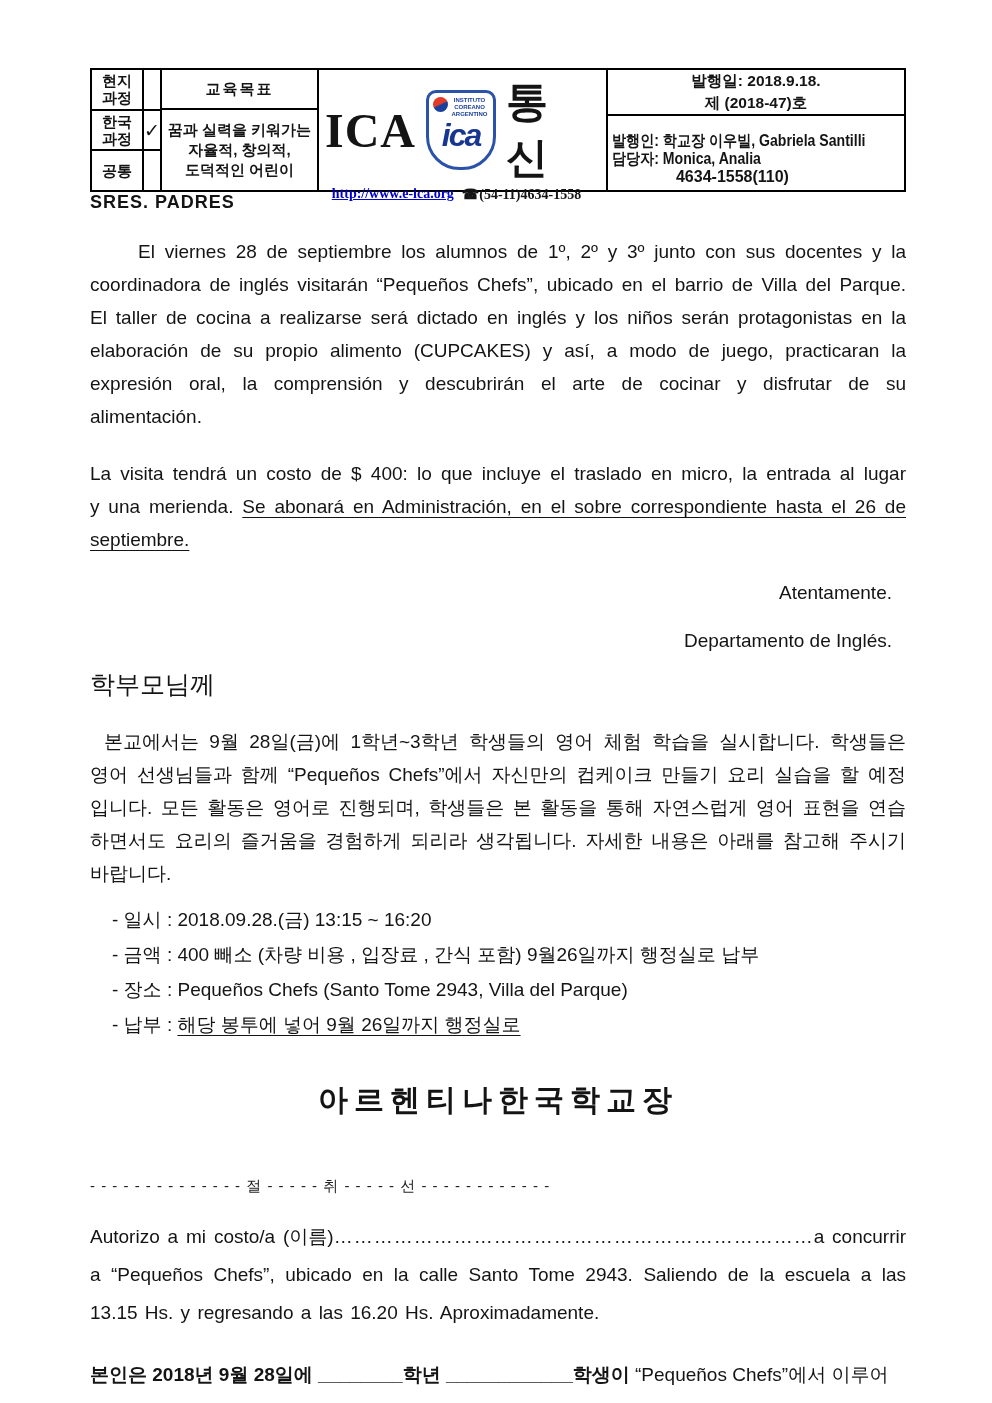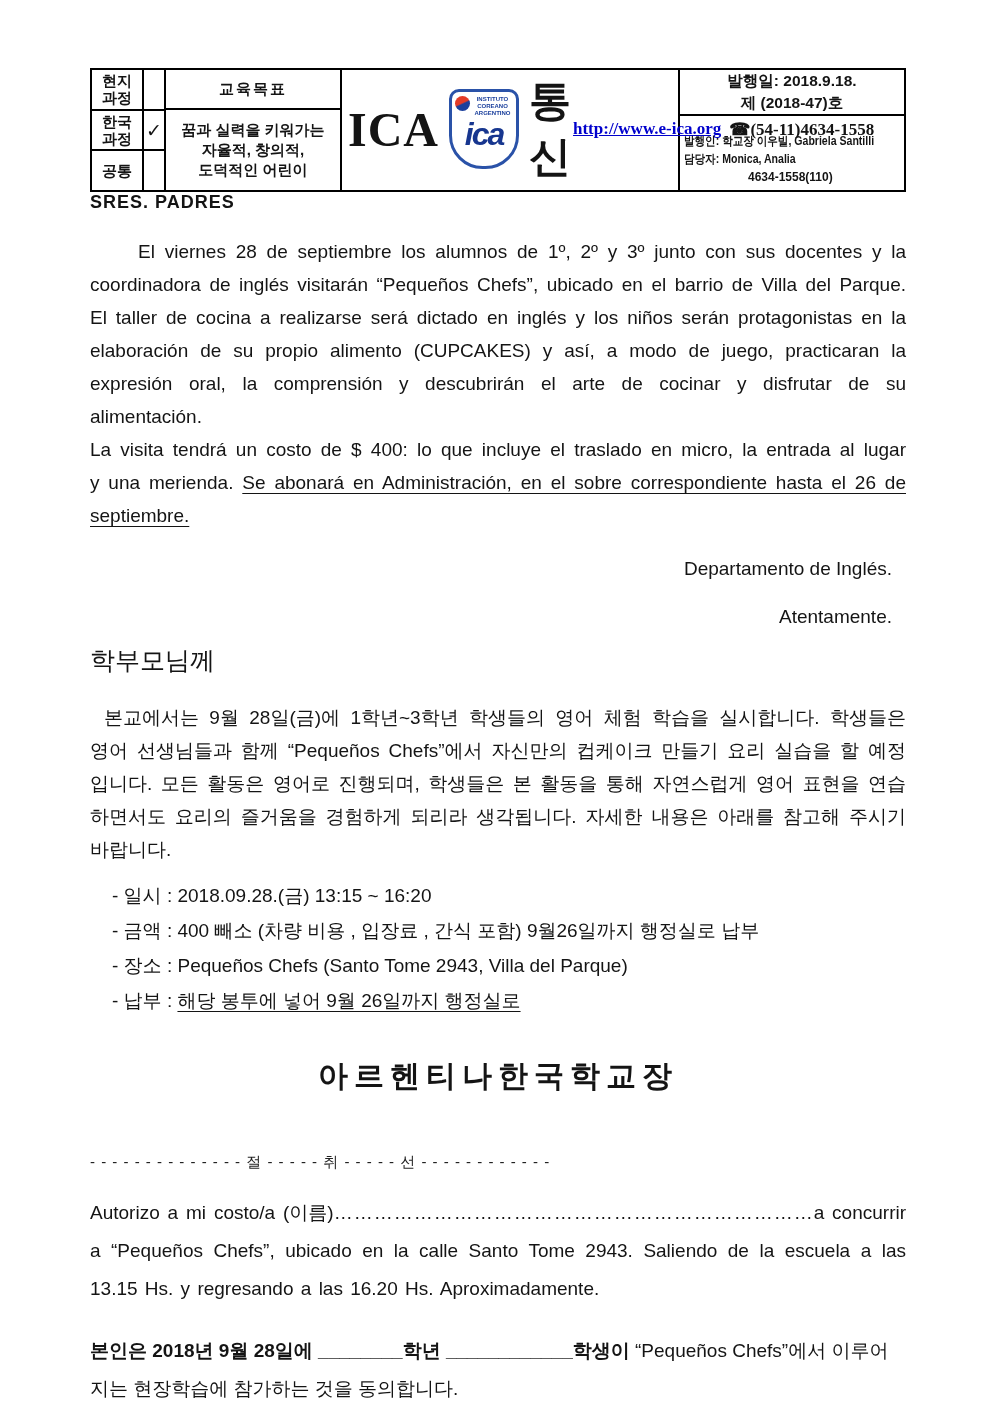--- a/index.html
+++ b/index.html
@@ -17,49 +17,49 @@
   .hdr-left .row { flex:1; display:flex; border-bottom:2px solid #000; }
   .hdr-left .row:last-child { border-bottom:none;border-radius:14px; }
   .lbl-cell { width:52px; border-right:2px solid #000; display:flex; flex-direction:column;
               align-items:center; justify-content:center; font-weight:bold; font-size:15px; line-height:17px; }
   .chk-cell { flex:1; display:flex; align-items:center; justify-content:center; font-size:19px; font-weight:bold; }
   .hdr-goal { width:186px; border-right:2px solid #000; display:flex; flex-direction:column; }
   .goal-title { height:40px; border-bottom:2px solid #000; display:flex; align-items:center;
                 justify-content:center; font-weight:bold; font-size:15px; letter-spacing:2px; }
   .goal-motto { flex:1; display:flex; flex-direction:column; align-items:center; justify-content:center;
                 font-size:15px; font-weight:bold; line-height:20px; }
-  .hdr-center { width:338px; border-right:2px solid #000; display:flex; flex-direction:row;
+  .hdr-center { width:338px; border-right:2px solid #000; display:flex; flex-direction:column;
                 align-items:center; padding:4px 18px 6px 6px; }
   .banner { display:flex; align-items:center; justify-content:center; gap:10px; flex:1; }
   .ica-word { font-family:"Liberation Serif","DejaVu Serif",serif; font-weight:bold; font-size:48px; letter-spacing:1px; }
   .tongsin { font-weight:bold; font-size:42px; letter-spacing:2px; }
   .logo-shield { width:70px; height:80px; border:3px solid #2a52a8; background:#fff;
                  border-radius:10px 10px 48% 48% / 10px 10px 42% 42%;
                  position:relative; overflow:hidden; flex-shrink:0; }
   .logo-top { display:flex; align-items:flex-start; justify-content:center; gap:2px; padding-top:4px; }
   .taegeuk { width:15px; height:15px; border-radius:50%; flex-shrink:0;
              background:linear-gradient(155deg,#e23b28 46%,#1a3f9c 54%); }
   .logo-org { font-size:6px; font-weight:bold; color:#1a3f9c; width:40px; line-height:7px; text-align:center; }
   .logo-ica { text-align:center; font-weight:bold; font-style:italic; font-size:32px; color:#17368f;
               line-height:30px; margin-top:2px; letter-spacing:-2px; }
-  .url-row { display:flex; align-items:center; gap:8px; white-space:nowrap;
-             font-family:"Liberation Serif","DejaVu Serif",serif; font-weight:bold; font-size:17px; }
+  .url-row { display:flex; align-items:flex-start; gap:8px; white-space:nowrap;
+             font-family:"Liberation Serif","DejaVu Serif",serif; font-weight:bold; font-size:14px; }
   .url-link { color:#0000cc; text-decoration:underline; cursor:pointer; }
   .hdr-right { flex:1; display:flex; flex-direction:column; }
   .issue-cell { height:56px; border-bottom:2px solid #000; display:flex; flex-direction:column;
                 align-items:center; justify-content:center; font-weight:bold; font-size:15.5px; line-height:22px; }
-  .staff-cell { flex:1; padding:16px 4px; font-weight:bold; font-size:12px; line-height:18px; white-space:nowrap; }
+  .staff-cell { flex:1; padding:16px 4px; font-weight:bold; font-size:16px; line-height:18px; white-space:nowrap; }
   .squeeze { display:inline-block; transform:scaleX(0.88); transform-origin:left center; }
   .staff-phone { padding-left:64px; }
 
   
   .sres { font-size:18px; letter-spacing:1px; font-weight:bold; }
   p.just { text-align:justify; font-size:19px; line-height:33px; word-spacing:3px; }
   .p1 { margin-top:22px; text-indent:48px; }
-  .p2 { }
+  .p2 { margin-top:24px; }
   .und { text-decoration:underline; text-underline-offset:4px; }
   .right-line { text-align:right; font-size:19px; margin-top:26px; padding-right:14px; }
   .kr-salute { margin-top:16px; font-size:25px; }
   .kr-para { margin-top:24px; text-indent:14px; }
   .kr-list { list-style:none; margin-top:12px; font-size:19px; line-height:35px; padding-left:22px; }
   .principal { margin-top:38px; text-align:center; font-size:30px; font-weight:bold; letter-spacing:6px; }
   .cutline { margin-top:56px; font-size:15px; white-space:nowrap; letter-spacing:1px; color:#222; }
   .auth { margin-top:22px; font-size:19px; line-height:38px; text-align:justify; word-spacing:2px; }
   .dots { letter-spacing:1px; }
   .consent { margin-top:24px; font-size:19px; line-height:38px; }
@@ -141,22 +141,22 @@
         </div>
       </div>
     </div>
 
     <div class="sres">SRES. PADRES</div>
 
     <p class="just p1">El viernes 28 de septiembre los alumnos de 1º, 2º y 3º junto con sus docentes y la coordinadora de inglés visitarán “Pequeños Chefs”, ubicado en el barrio de Villa del Parque. El taller de cocina a realizarse será dictado en inglés y los niños serán protagonistas en la elaboración de su propio alimento (CUPCAKES) y así, a modo de juego, practicaran la expresión oral, la comprensión y descubrirán el arte de cocinar y disfrutar de su alimentación.</p>
 
     <p class="just p2"><span>La visita tendrá un costo de $ 400: lo que incluye el traslado en micro, la entrada al lugar y una merienda. </span><span class="und">Se abonará en Administración, en el sobre correspondiente hasta el 26 de septiembre.</span></p>
 
+    <div class="right-line">Atentamente.</div>
     <div class="right-line">Departamento de Inglés.</div>
-    <div class="right-line">Atentamente.</div>
 
     <div class="kr-salute">학부모님께</div>
 
     <p class="just kr-para">본교에서는 9월 28일(금)에 1학년~3학년 학생들의 영어 체험 학습을 실시합니다. 학생들은 영어 선생님들과 함께 “Pequeños Chefs”에서 자신만의 컵케이크 만들기 요리 실습을 할 예정입니다. 모든 활동은 영어로 진행되며, 학생들은 본 활동을 통해 자연스럽게 영어 표현을 연습하면서도 요리의 즐거움을 경험하게 되리라 생각됩니다. 자세한 내용은 아래를 참고해 주시기 바랍니다.</p>
 
     <ul class="kr-list">
       <li><span>- 일시 : </span><span>2018.09.28.(금) 13:15 ~ 16:20</span></li>
       <li><span>- 금액 : </span><span>400 빼소 (차량 비용 , 입장료 , 간식 포함) 9월26일까지 행정실로 납부</span></li>
       <li><span>- 장소 : </span><span>Pequeños Chefs (Santo Tome 2943, Villa del Parque)</span></li>
       <li><span>- 납부 : </span><span class="und">해당 봉투에 넣어 9월 26일까지 행정실로</span></li>

